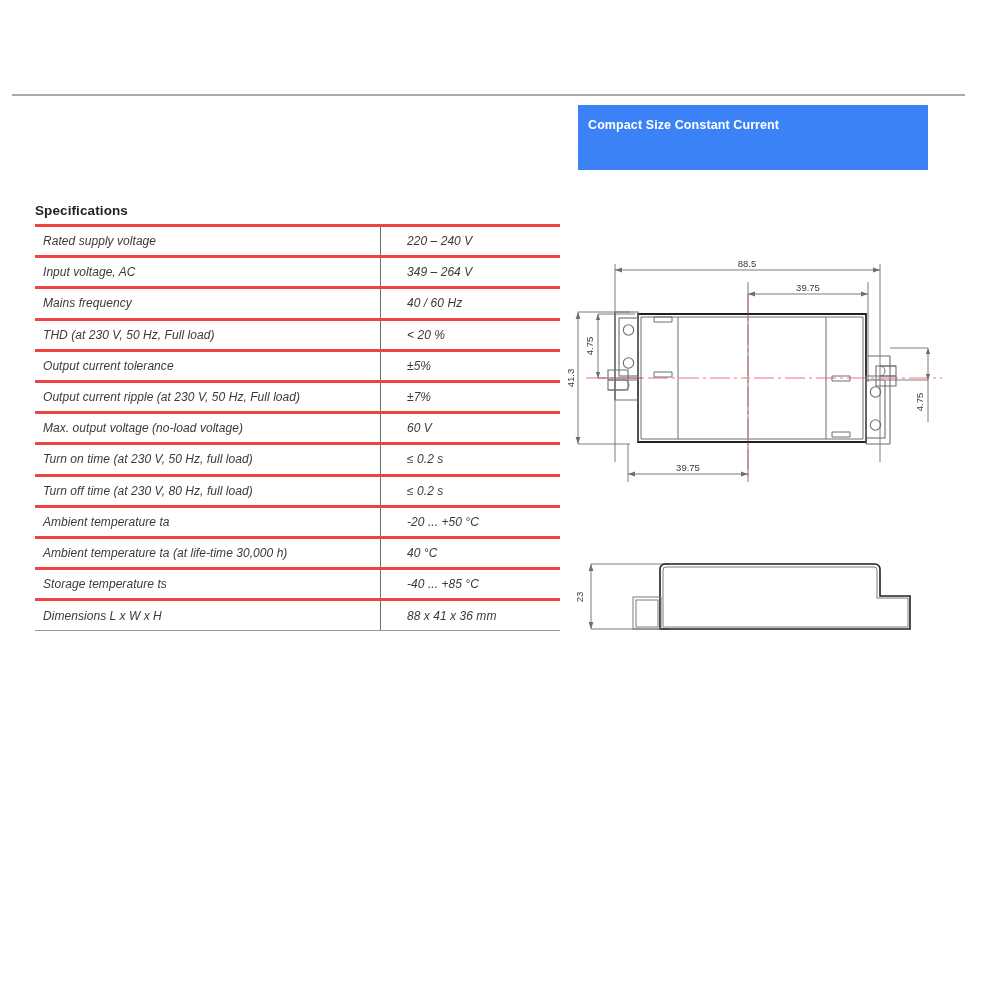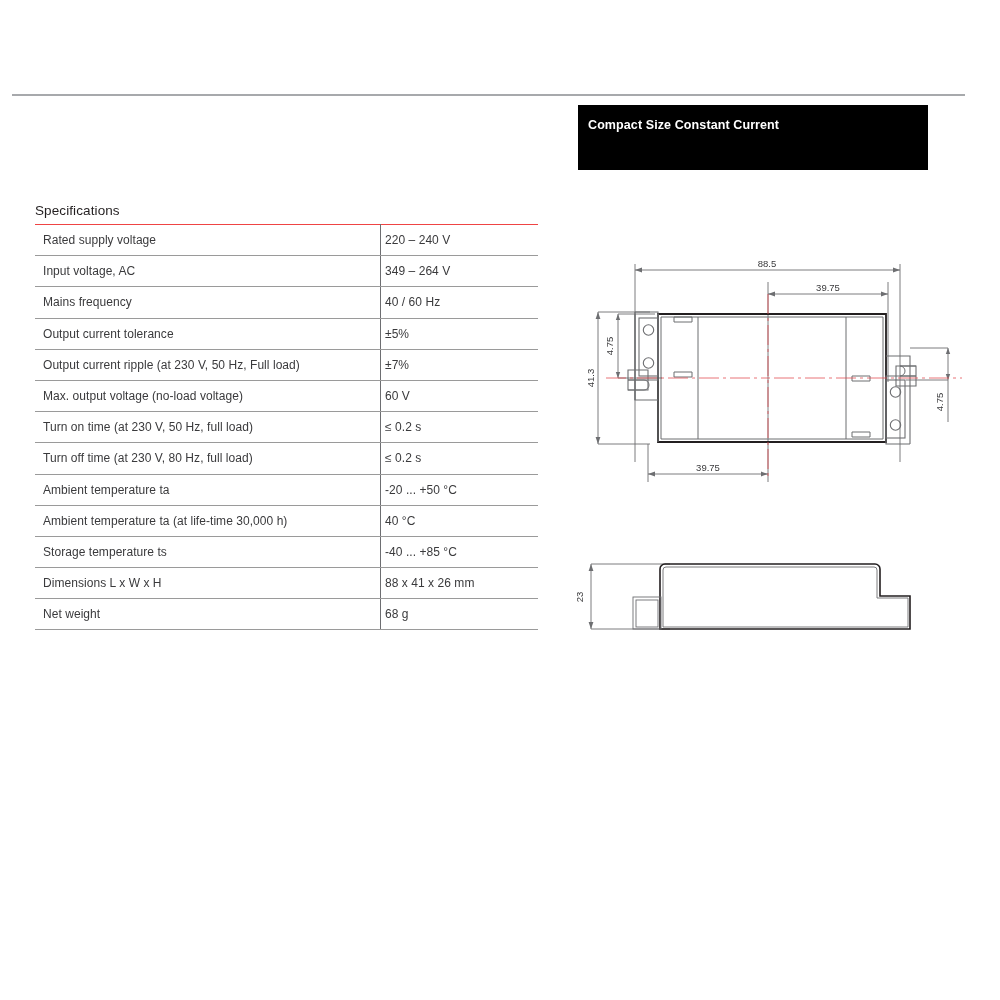--- a/index.html
+++ b/index.html
@@ -27,21 +27,21 @@
     background: #a7a9ac;
   }
 
   
   .banner {
     position: absolute;
     left: 578px;
     top: 105px;
     width: 350px;
     height: 65px;
-    background: #000000;
+    background: #3b82f6;
     box-sizing: border-box;
     padding: 10px 0 0 10px;
   }
   .banner-line {
     color: #ffffff;
     font-size: 12.5px;
     font-weight: bold;
     letter-spacing: 0.1px;
     line-height: 21px;
     white-space: nowrap;
@@ -49,56 +49,57 @@
 
   
   .spec-block {
     position: absolute;
     left: 35px;
     top: 203px;
     width: 490px;
   }
   .spec-title {
     font-size: 13.5px;
-    font-weight: normal;
+    font-weight: bold;
     color: #231f20;
     padding-bottom: 6px;
     letter-spacing: 0.1px;
   }
   table.spec-table {
     border-collapse: collapse;
     width: 490px;
     table-layout: fixed;
   }
   table.spec-table tr {
     height: 31.2px;
   }
   table.spec-table td {
     font-size: 12px;
     color: #3a3a3c;
-    border-top: 1px solid #ef4444;
+    border-top: 3px solid #ef4444;
     border-bottom: 1px solid #9a9a9a;
     padding: 0 0 0 8px;
     vertical-align: middle;
     letter-spacing: 0.05px;
     white-space: nowrap;
+    font-style: italic;
   }
   table.spec-table td.k {
     width: 337px;
     border-right: 1.6px solid #6d6e71;
   }
   table.spec-table td.v {
     width: 153px;
-    padding-left: 4px;
+    padding-left: 26px;
   }
 
   
   .drawing-top {
     position: absolute;
-    left: 570px;
+    left: 550px;
     top: 252px;
     width: 400px;
     height: 250px;
   }
   .drawing-side {
     position: absolute;
     left: 560px;
     top: 540px;
     width: 410px;
     height: 100px;
@@ -124,20 +125,24 @@
         </tr>
         <tr>
           <td class="k">Input voltage, AC</td>
           <td class="v">349 – 264 V</td>
         </tr>
         <tr>
           <td class="k">Mains frequency</td>
           <td class="v">40 / 60 Hz</td>
         </tr>
         <tr>
+          <td class="k">THD (at 230 V, 50 Hz, Full load)</td>
+          <td class="v">&lt; 20 %</td>
+        </tr>
+        <tr>
           <td class="k">Output current tolerance</td>
           <td class="v">±5%</td>
         </tr>
         <tr>
           <td class="k">Output current ripple (at 230 V, 50 Hz, Full load)</td>
           <td class="v">±7%</td>
         </tr>
         <tr>
           <td class="k">Max. output voltage (no-load voltage)</td>
           <td class="v">60 V</td>
@@ -157,25 +162,21 @@
         <tr>
           <td class="k">Ambient temperature ta (at life-time 30,000 h)</td>
           <td class="v">40 °C</td>
         </tr>
         <tr>
           <td class="k">Storage temperature ts</td>
           <td class="v">-40 ... +85 °C</td>
         </tr>
         <tr>
           <td class="k">Dimensions L x W x H</td>
-          <td class="v">88 x 41 x 26 mm</td>
-        </tr>
-        <tr>
-          <td class="k">Net weight</td>
-          <td class="v">68 g</td>
+          <td class="v">88 x 41 x 36 mm</td>
         </tr>
       </tbody>
   </table>
 </div>
 
 <div class="drawing-top">
 <svg width="400" height="250" viewBox="0 0 400 250" xmlns="http://www.w3.org/2000/svg">
   <g fill="none" stroke="#6d6e71" stroke-width="0.9">
 
     <line x1="65" y1="12" x2="65" y2="210"></line>

